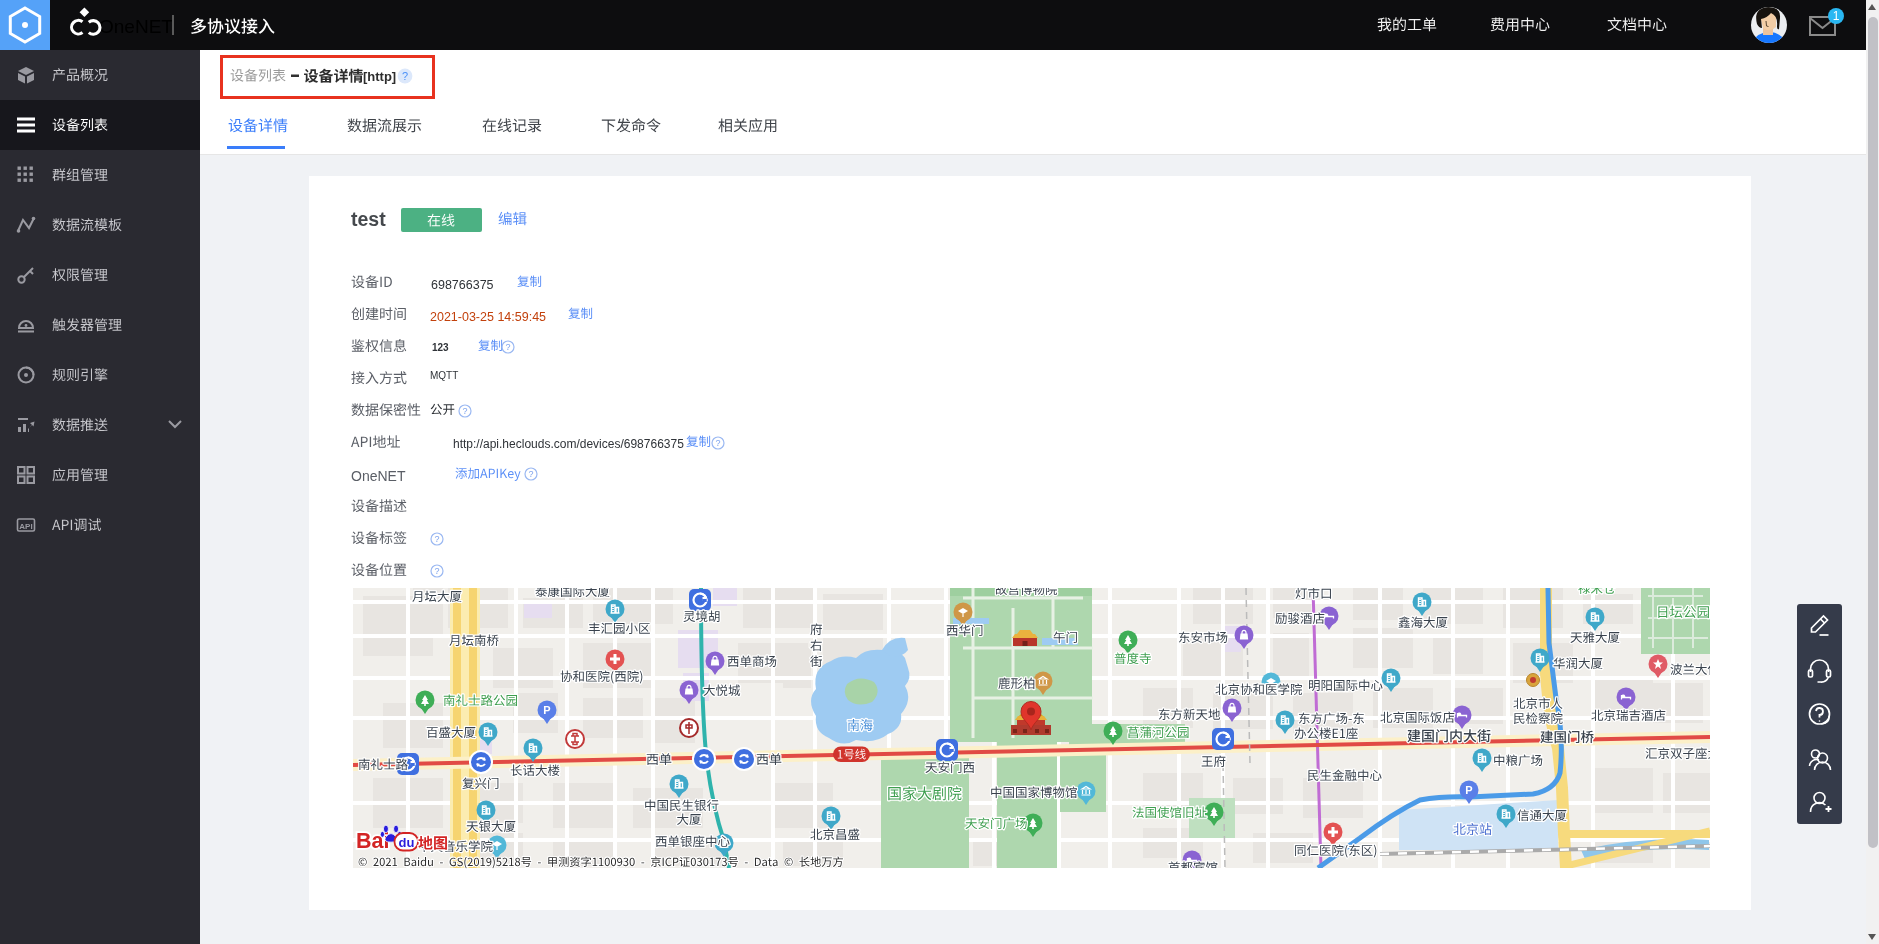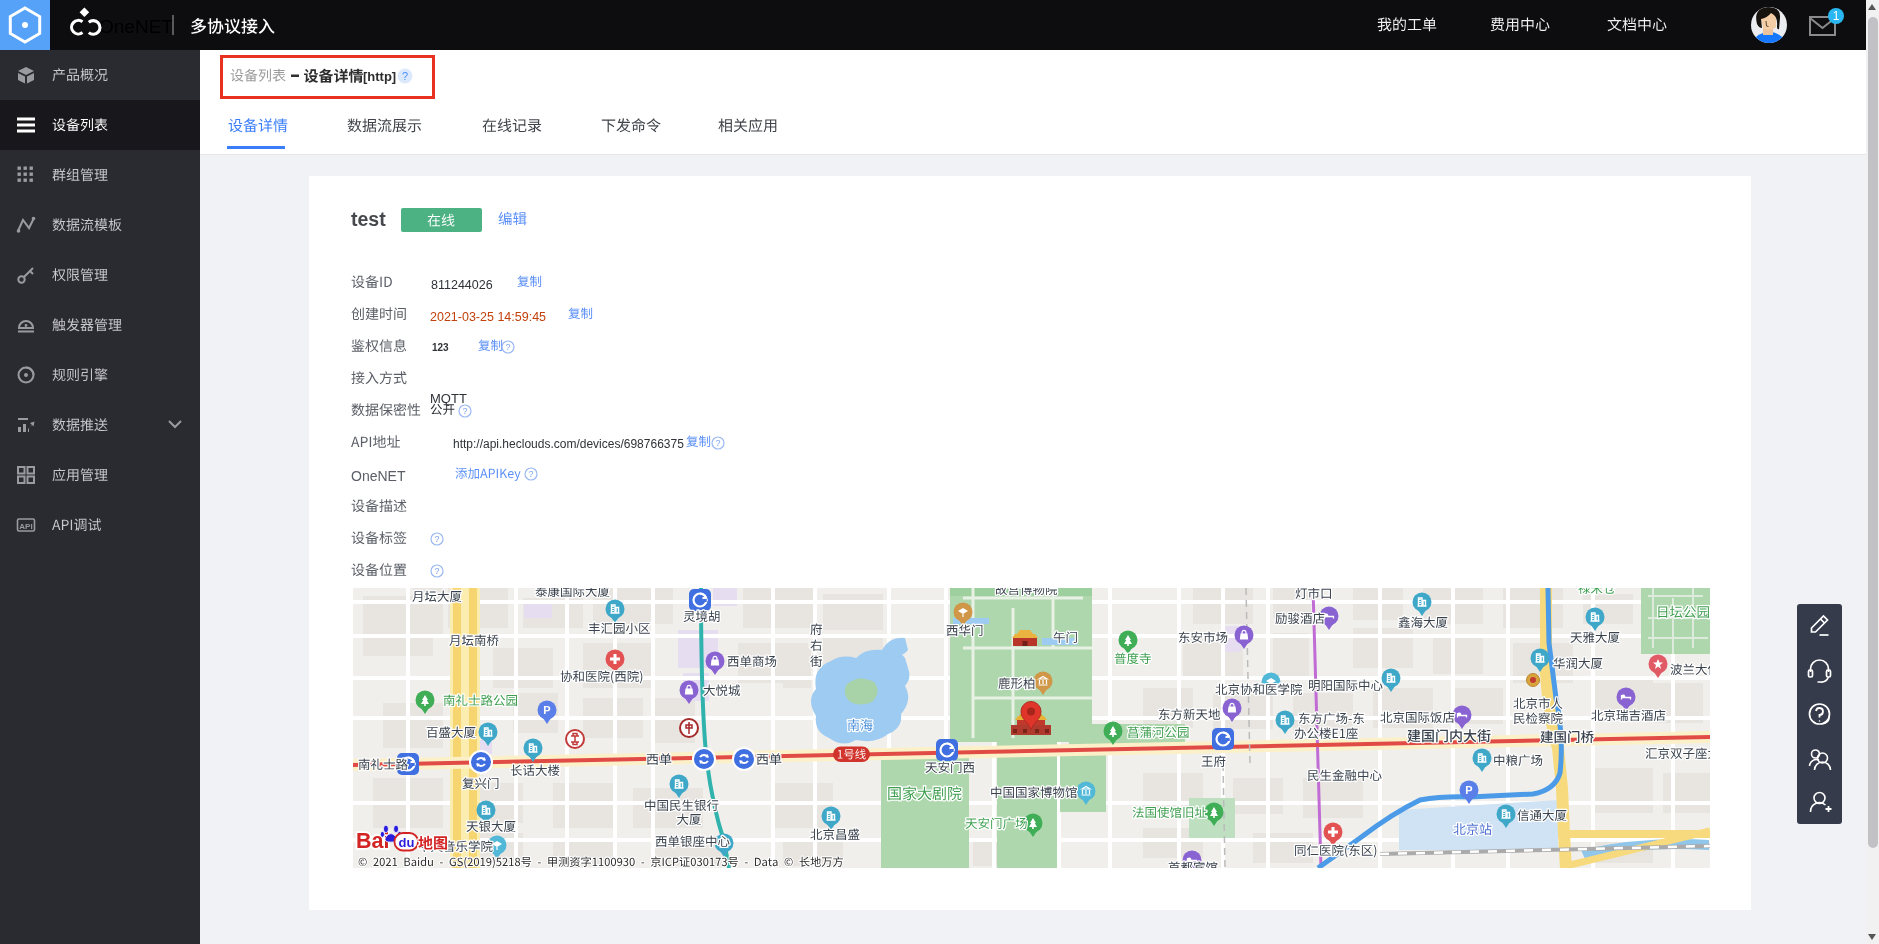--- a/index.html
+++ b/index.html
@@ -15,25 +15,25 @@
 <div class="abs" style="left:220px;top:55px;width:215px;height:44px;border:3px solid #e8321f"></div>
 <div class="abs" style="left:401px;top:208px;width:81px;height:24px;background:#4cb183;border-radius:2px"></div>
 <div class="abs" style="left:1797px;top:604px;width:45px;height:220px;background:#353b4a;border-radius:3px"></div>
 <div class="abs" style="left:1866px;top:0;width:13px;height:944px;background:#f1f1f1"></div>
 <div class="abs" style="left:1867.5px;top:17px;width:10px;height:831px;background:#c1c1c6;border-radius:5px"></div>
 <div class="abs" style="left:1868px;top:4px;width:0;height:0;border-left:4.5px solid transparent;border-right:4.5px solid transparent;border-bottom:6px solid #555"></div>
 <div class="abs" style="left:1868px;top:934px;width:0;height:0;border-left:4.5px solid transparent;border-right:4.5px solid transparent;border-top:6px solid #555"></div>
 <div class="abs" style="left:99px;top:16px;font-size:19px;color:#000000;font-weight:400;letter-spacing:0;white-space:nowrap">OneNET</div>
 <div class="abs" style="left:172px;top:15px;width:1.5px;height:20px;background:#5a5a5a"></div>
 <div class="abs" style="left:351px;top:208px;font-size:19.5px;color:#45494d;font-weight:bold;letter-spacing:0;white-space:nowrap">test</div>
-<div class="abs" style="left:431px;top:278px;font-size:12.5px;color:#2f3338;font-weight:normal;letter-spacing:0;white-space:nowrap">811244026</div>
+<div class="abs" style="left:431px;top:278px;font-size:12.5px;color:#2f3338;font-weight:normal;letter-spacing:0;white-space:nowrap">698766375</div>
 <div class="abs" style="left:363px;top:68.5px;font-size:13px;color:#2d2d2d;font-weight:bold;letter-spacing:0;white-space:nowrap">[http]</div>
 <div class="abs" style="left:430px;top:310px;font-size:12.5px;color:#c2410c;font-weight:normal;letter-spacing:0;white-space:nowrap">2021-03-25 14:59:45</div>
 <div class="abs" style="left:432px;top:342px;font-size:10px;color:#2f3338;font-weight:bold;letter-spacing:0;white-space:nowrap">123</div>
-<div class="abs" style="left:430px;top:391px;font-size:13px;color:#2f3338;font-weight:normal;letter-spacing:0;white-space:nowrap">MQTT</div>
+<div class="abs" style="left:430px;top:370px;font-size:10px;color:#2f3338;font-weight:normal;letter-spacing:0;white-space:nowrap">MQTT</div>
 <div class="abs" style="left:453px;top:437px;font-size:12px;color:#2f3338;font-weight:normal;letter-spacing:0;white-space:nowrap">http://api.heclouds.com/devices/698766375</div>
 <div class="abs" style="left:351px;top:468px;font-size:14px;color:#5a5e66;font-weight:normal;white-space:nowrap">OneNET</div>
 <div class="abs" style="left:353px;top:588px;width:1357px;height:280px;overflow:hidden"><svg width="1357" height="280" viewBox="0 0 1357 280">
       <rect width="1357" height="280" fill="#f1efeb"></rect>
       <rect x="10" y="8" width="70" height="60" fill="#e8e5e1"></rect>
       <rect x="95" y="0" width="60" height="40" fill="#e8e5e1"></rect>
       <rect x="170" y="10" width="60" height="30" fill="#e8e5e1"></rect>
       <rect x="240" y="0" width="80" height="36" fill="#e8e5e1"></rect>
       <rect x="390" y="0" width="70" height="40" fill="#e8e5e1"></rect>
       <rect x="470" y="6" width="60" height="36" fill="#e8e5e1"></rect>

